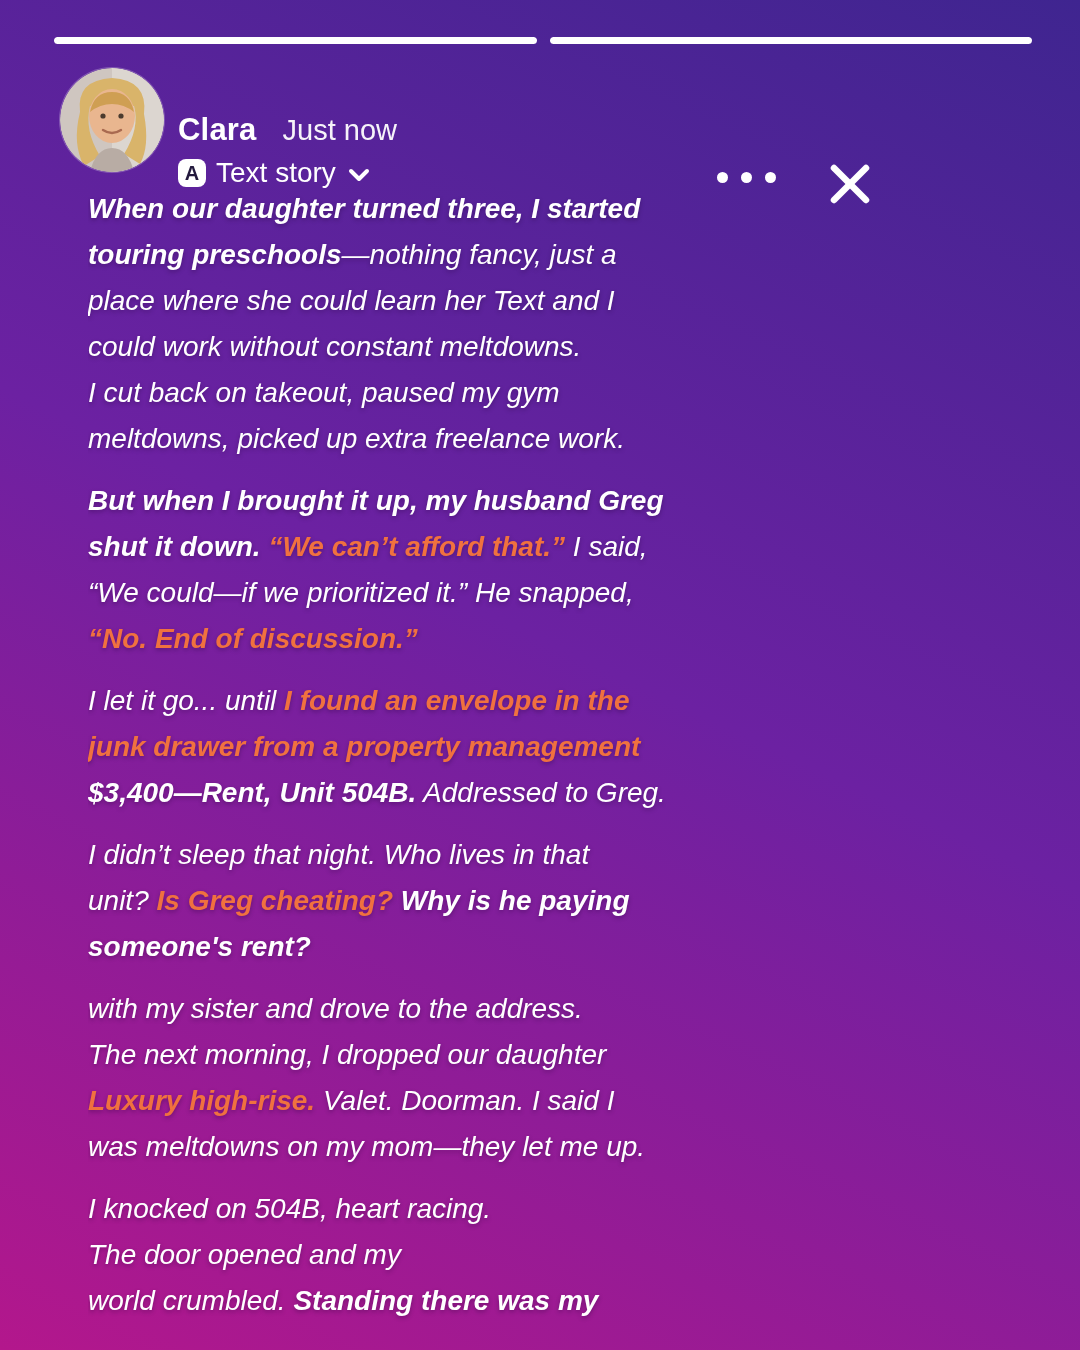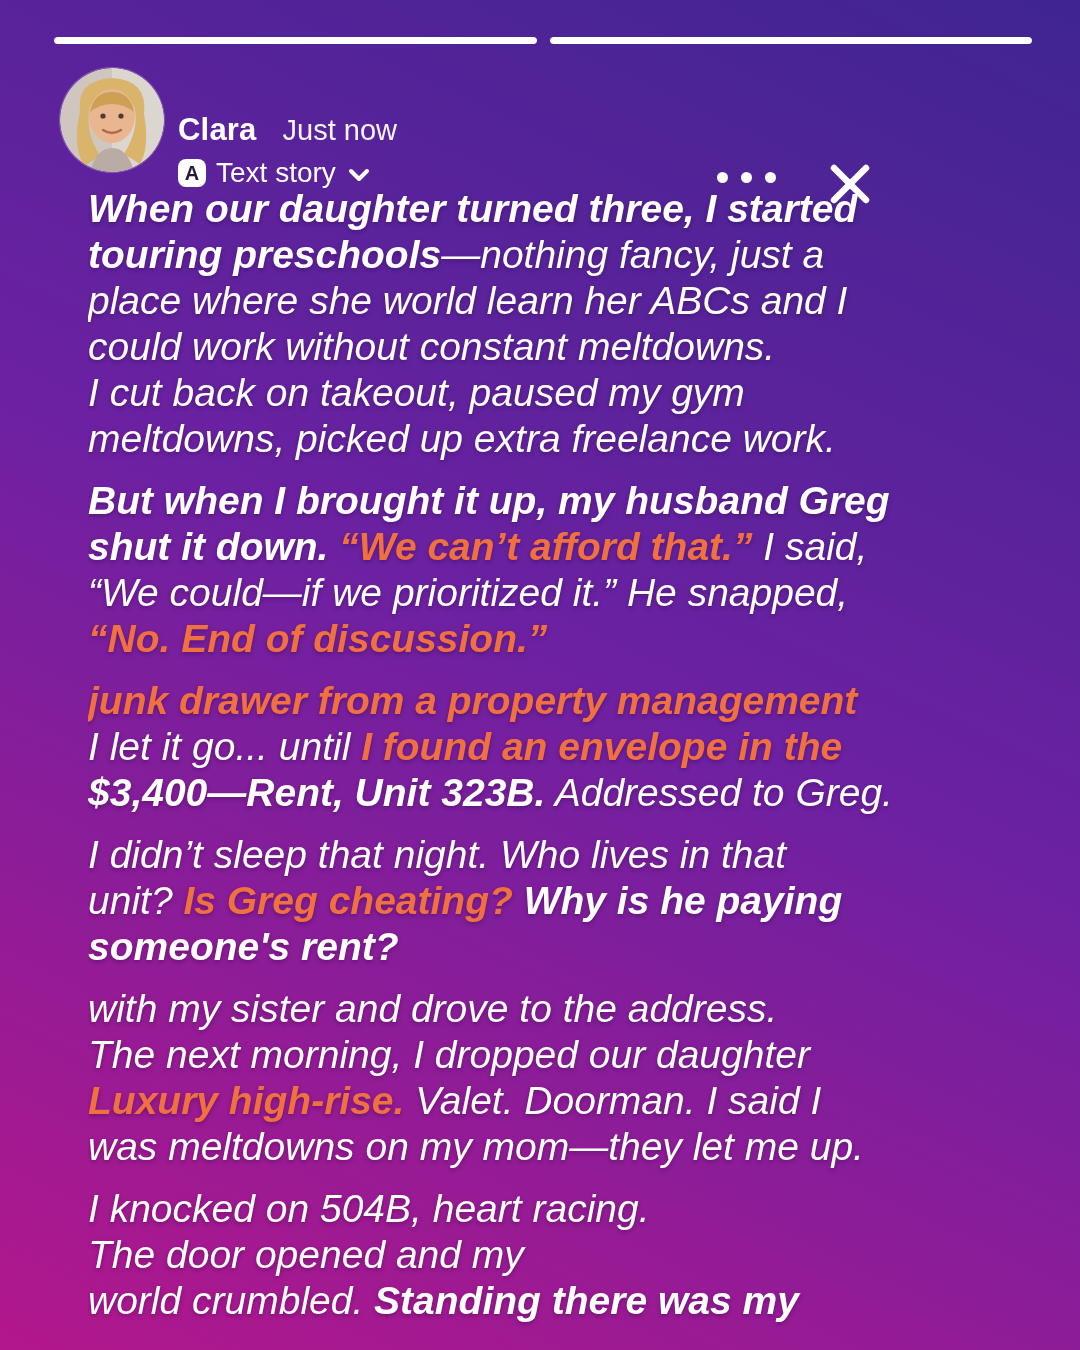--- a/index.html
+++ b/index.html
@@ -42,21 +42,21 @@
   .chev{margin-left:2px;margin-top:4px;}
   .dots-btn{
     position:absolute;right:256px;top:104px;display:flex;gap:13px;cursor:pointer;
   }
   .dots-btn i{width:11px;height:11px;border-radius:50%;background:#fff;display:block;}
   .close-btn{position:absolute;right:159px;top:93px;cursor:pointer;}
   
   .story-text{
     position:absolute;top:186px;left:88px;right:80px;bottom:0;
     color:#fff;font-style:italic;
-    font-size:39px;line-height:46px;
+    font-size:28px;line-height:46px;
     text-shadow:0 2px 4px rgba(35,0,55,.35);
     overflow:hidden;
   }
   .para{margin:0 0 16px 0;}
   .line{white-space:nowrap;}
   .seg-regular{font-weight:500;}
   .seg-bold{font-weight:700;}
   .seg-accent{font-weight:700;color:var(--accent,#F0713F);}
 </style>
 </head>
@@ -119,35 +119,35 @@
         <line x1="39" y1="7" x2="7" y2="39" stroke="#fff" stroke-width="6.5" stroke-linecap="round"></line>
       </svg>
     </div>
   </div>
 
   <div class="story-text">
 
   <div class="para">
         <div class="line"><span class="seg-bold">When our daughter turned three, I started</span></div>
         <div class="line"><span class="seg-bold">touring preschools</span><span class="seg-regular">—nothing fancy, just a</span></div>
-        <div class="line"><span class="seg-regular">place where she world learn her ABCs and I</span></div>
+        <div class="line"><span class="seg-regular">place where she could learn her Text and I</span></div>
         <div class="line"><span class="seg-regular">could work without constant meltdowns.</span></div>
         <div class="line"><span class="seg-regular">I cut back on takeout, paused my gym</span></div>
         <div class="line"><span class="seg-regular">meltdowns, picked up extra freelance work.</span></div>
       </div>
       <div class="para">
         <div class="line"><span class="seg-bold">But when I brought it up, my husband Greg</span></div>
         <div class="line"><span class="seg-bold">shut it down. </span><span class="seg-accent">“We can’t afford that.”</span><span class="seg-regular"> I said,</span></div>
         <div class="line"><span class="seg-regular">“We could—if we prioritized it.” He snapped,</span></div>
         <div class="line"><span class="seg-accent">“No. End of discussion.”</span></div>
       </div>
       <div class="para">
+        <div class="line"><span class="seg-regular">I let it go... until </span><span class="seg-accent">I found an envelope in the</span></div>
         <div class="line"><span class="seg-accent">junk drawer from a property management</span></div>
-        <div class="line"><span class="seg-regular">I let it go... until </span><span class="seg-accent">I found an envelope in the</span></div>
-        <div class="line"><span class="seg-bold">$3,400—Rent, Unit 323B.</span><span class="seg-regular"> Addressed to Greg.</span></div>
+        <div class="line"><span class="seg-bold">$3,400—Rent, Unit 504B.</span><span class="seg-regular"> Addressed to Greg.</span></div>
       </div>
       <div class="para">
         <div class="line"><span class="seg-regular">I didn’t sleep that night. Who lives in that</span></div>
         <div class="line"><span class="seg-regular">unit? </span><span class="seg-accent">Is Greg cheating?</span><span class="seg-bold"> Why is he paying</span></div>
         <div class="line"><span class="seg-bold">someone's rent?</span></div>
       </div>
       <div class="para">
         <div class="line"><span class="seg-regular">with my sister and drove to the address.</span></div>
         <div class="line"><span class="seg-regular">The next morning, I dropped our daughter</span></div>
         <div class="line"><span class="seg-accent">Luxury high-rise.</span><span class="seg-regular"> Valet. Doorman. I said I</span></div>

